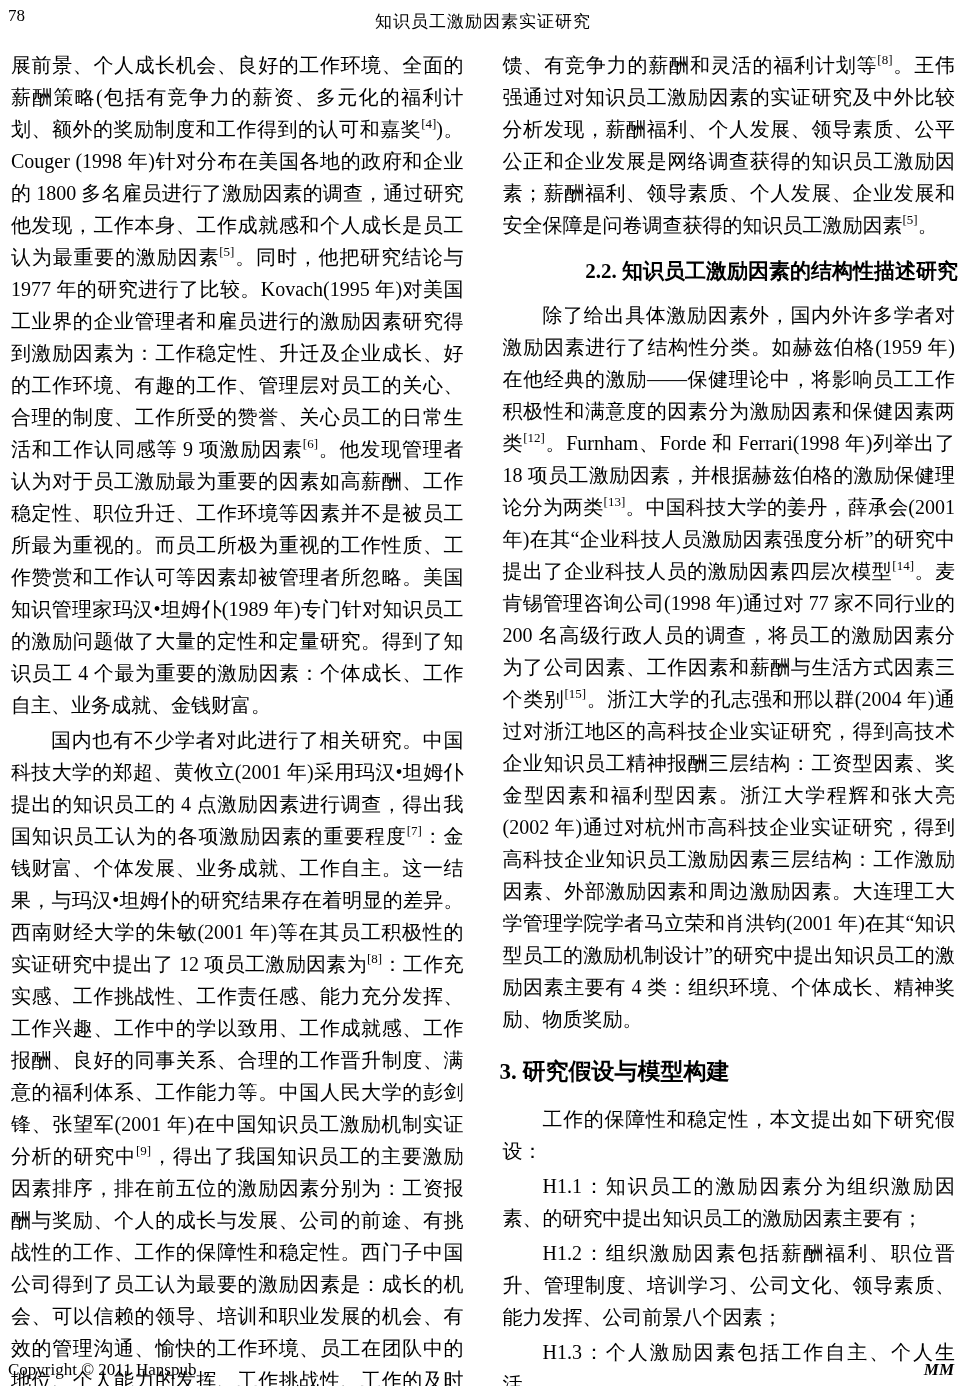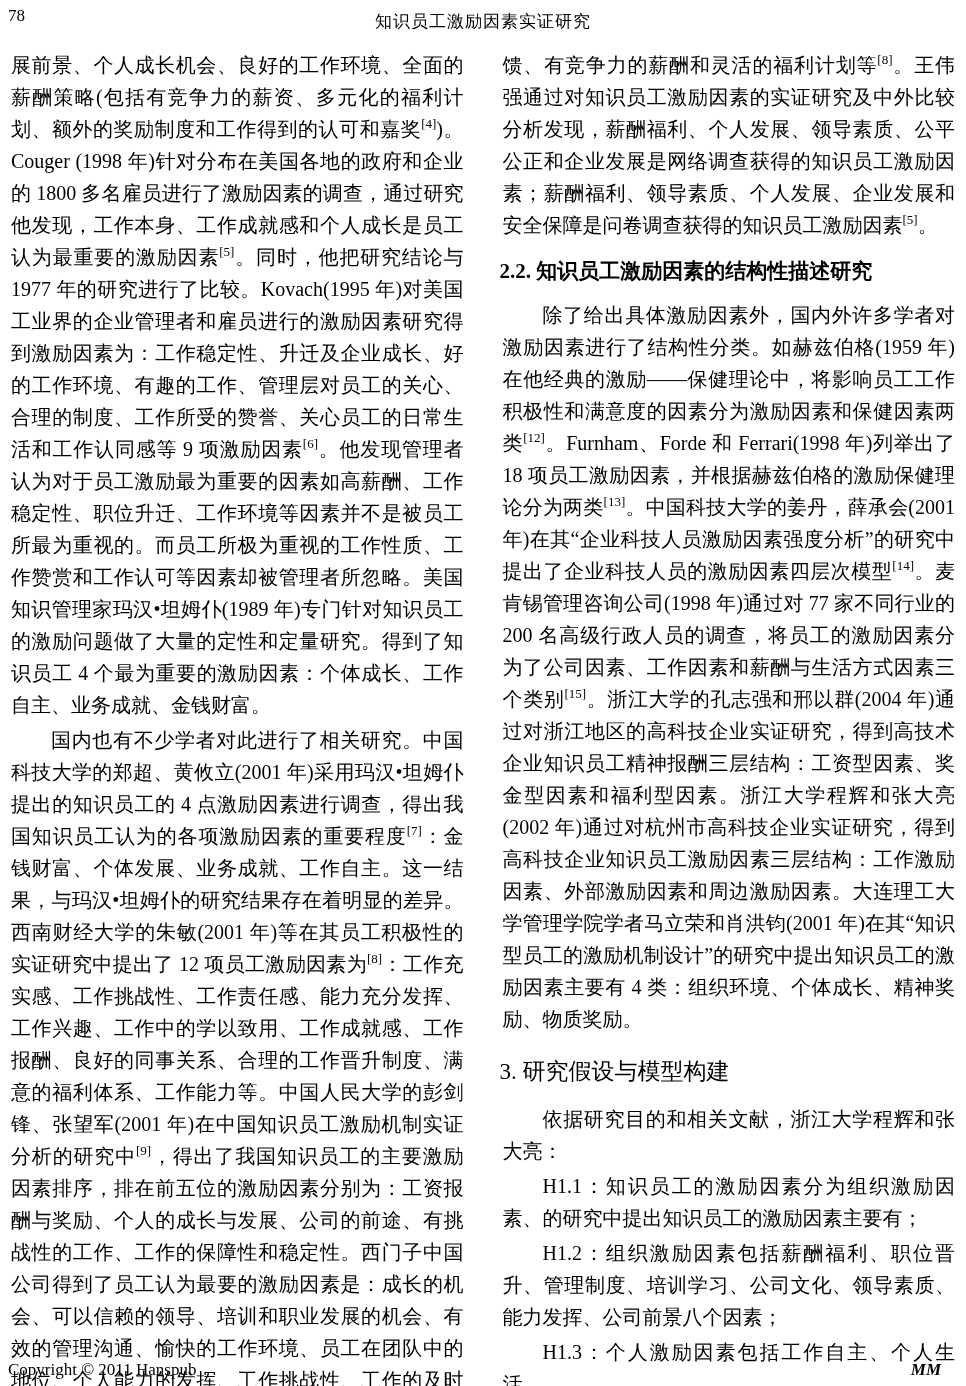--- a/index.html
+++ b/index.html
@@ -20,31 +20,31 @@
   }
   .col {
     flex:1 1 0;
     font-size:20px; line-height:32px;
     text-align:justify;
     text-justify:inter-ideograph;
   }
   .col p { margin:3px; }
   .col p.indent { text-indent:2em; }
   .sec-h2 {
-    font-size:23px; font-weight:normal; line-height:30px;
+    font-size:23px; font-weight:bold; line-height:30px;
     margin:22px 0 16px 0; text-align:left;
   }
   .sec-h3 {
     font-size:21px; font-weight:bold; line-height:28px;
-    margin:16px 0 14px 0; text-align:left;
+    margin:16px 0 14px 0; text-align:right;
   }
   sup { font-size:13px; line-height:0; vertical-align:super; }
   .page-footer { position:absolute; left:8px; right:8px; bottom:6px; height:24px; font-size:17px; }
   .copyright { position:absolute; left:0; bottom:0; }
-  .journal-mark { position:absolute; right:17px; bottom:0; font-weight:bold; font-style:italic; }
+  .journal-mark { position:absolute; right:4px; bottom:0; font-weight:bold; font-style:italic; }
 </style>
 </head>
 <body>
 
 <div class="page">
 
   <div class="page-header">
     <span class="page-number">78</span>
     <span class="running-title">知识员工激励因素实证研究</span>
   </div>
@@ -54,21 +54,21 @@
     <div class="col">
       <p>展前景、个人成长机会、良好的工作环境、全面的薪酬策略(包括有竞争力的薪资、多元化的福利计划、额外的奖励制度和工作得到的认可和嘉奖<sup>[4]</sup>)。Couger (1998 年)针对分布在美国各地的政府和企业的 1800 多名雇员进行了激励因素的调查，通过研究他发现，工作本身、工作成就感和个人成长是员工认为最重要的激励因素<sup>[5]</sup>。同时，他把研究结论与 1977 年的研究进行了比较。Kovach(1995 年)对美国工业界的企业管理者和雇员进行的激励因素研究得到激励因素为：工作稳定性、升迁及企业成长、好的工作环境、有趣的工作、管理层对员工的关心、合理的制度、工作所受的赞誉、关心员工的日常生活和工作认同感等 9 项激励因素<sup>[6]</sup>。他发现管理者认为对于员工激励最为重要的因素如高薪酬、工作稳定性、职位升迁、工作环境等因素并不是被员工所最为重视的。而员工所极为重视的工作性质、工作赞赏和工作认可等因素却被管理者所忽略。美国知识管理家玛汉•坦姆仆(1989 年)专门针对知识员工的激励问题做了大量的定性和定量研究。得到了知识员工 4 个最为重要的激励因素：个体成长、工作自主、业务成就、金钱财富。</p>
       <p class="indent">国内也有不少学者对此进行了相关研究。中国科技大学的郑超、黄攸立(2001 年)采用玛汉•坦姆仆提出的知识员工的 4 点激励因素进行调查，得出我国知识员工认为的各项激励因素的重要程度<sup>[7]</sup>：金钱财富、个体发展、业务成就、工作自主。这一结果，与玛汉•坦姆仆的研究结果存在着明显的差异。西南财经大学的朱敏(2001 年)等在其员工积极性的实证研究中提出了 12 项员工激励因素为<sup>[8]</sup>：工作充实感、工作挑战性、工作责任感、能力充分发挥、工作兴趣、工作中的学以致用、工作成就感、工作报酬、良好的同事关系、合理的工作晋升制度、满意的福利体系、工作能力等。中国人民大学的彭剑锋、张望军(2001 年)在中国知识员工激励机制实证分析的研究中<sup>[9]</sup>，得出了我国知识员工的主要激励因素排序，排在前五位的激励因素分别为：工资报酬与奖励、个人的成长与发展、公司的前途、有挑战性的工作、工作的保障性和稳定性。西门子中国公司得到了员工认为最要的激励因素是：成长的机会、可以信赖的领导、培训和职业发展的机会、有效的管理沟通、愉快的工作环境、员工在团队中的地位、个人能力的发挥、工作挑战性、工作的及时反</p>
     </div>
 
     <div class="col">
       <p>馈、有竞争力的薪酬和灵活的福利计划等<sup>[8]</sup>。王伟强通过对知识员工激励因素的实证研究及中外比较分析发现，薪酬福利、个人发展、领导素质、公平公正和企业发展是网络调查获得的知识员工激励因素；薪酬福利、领导素质、个人发展、企业发展和安全保障是问卷调查获得的知识员工激励因素<sup>[5]</sup>。</p>
       <div class="sec-h3">2.2. 知识员工激励因素的结构性描述研究</div>
       <p class="indent">除了给出具体激励因素外，国内外许多学者对激励因素进行了结构性分类。如赫兹伯格(1959 年)在他经典的激励——保健理论中，将影响员工工作积极性和满意度的因素分为激励因素和保健因素两类<sup>[12]</sup>。Furnham、Forde 和 Ferrari(1998 年)列举出了 18 项员工激励因素，并根据赫兹伯格的激励保健理论分为两类<sup>[13]</sup>。中国科技大学的姜丹，薛承会(2001 年)在其“企业科技人员激励因素强度分析”的研究中提出了企业科技人员的激励因素四层次模型<sup>[14]</sup>。麦肯锡管理咨询公司(1998 年)通过对 77 家不同行业的 200 名高级行政人员的调查，将员工的激励因素分为了公司因素、工作因素和薪酬与生活方式因素三个类别<sup>[15]</sup>。浙江大学的孔志强和邢以群(2004 年)通过对浙江地区的高科技企业实证研究，得到高技术企业知识员工精神报酬三层结构：工资型因素、奖金型因素和福利型因素。浙江大学程辉和张大亮(2002 年)通过对杭州市高科技企业实证研究，得到高科技企业知识员工激励因素三层结构：工作激励因素、外部激励因素和周边激励因素。大连理工大学管理学院学者马立荣和肖洪钧(2001 年)在其“知识型员工的激励机制设计”的研究中提出知识员工的激励因素主要有 4 类：组织环境、个体成长、精神奖励、物质奖励。</p>
       <div class="sec-h2">3. 研究假设与模型构建</div>
-      <p class="indent">依据研究目的和相关文献，浙江大学程辉和张大亮：</p>
+      <p class="indent">工作的保障性和稳定性，本文提出如下研究假设：</p>
       <p class="indent">H1.1：知识员工的激励因素分为组织激励因素、的研究中提出知识员工的激励因素主要有；</p>
       <p class="indent">H1.2：组织激励因素包括薪酬福利、职位晋升、管理制度、培训学习、公司文化、领导素质、能力发挥、公司前景八个因素；</p>
       <p class="indent">H1.3：个人激励因素包括工作自主、个人生活、</p>
     </div>
 
   </div>
 
   <div class="page-footer">
     <span class="copyright">Copyright © 2011 Hanspub</span>
     <span class="journal-mark">MM</span>

